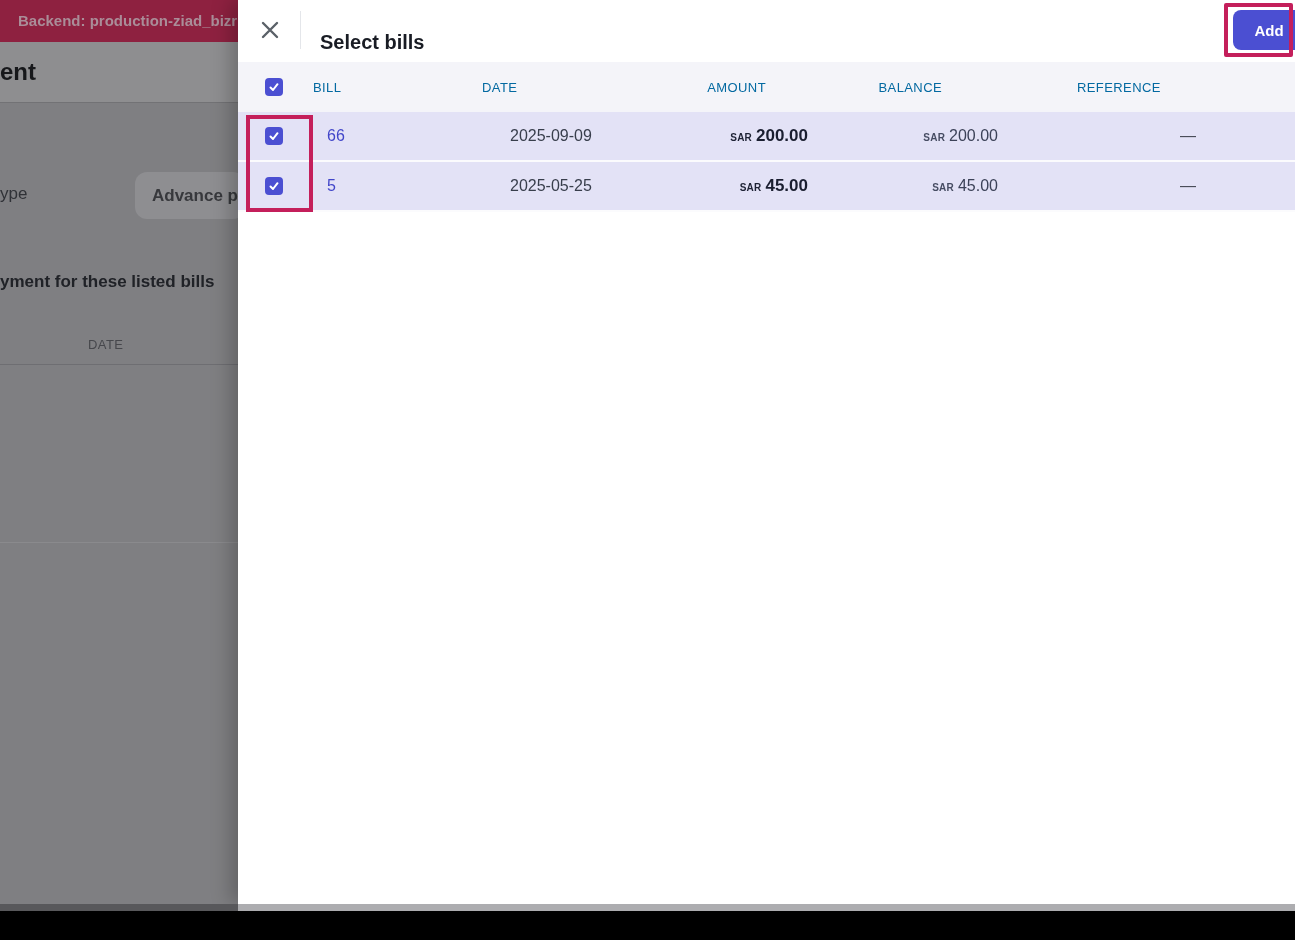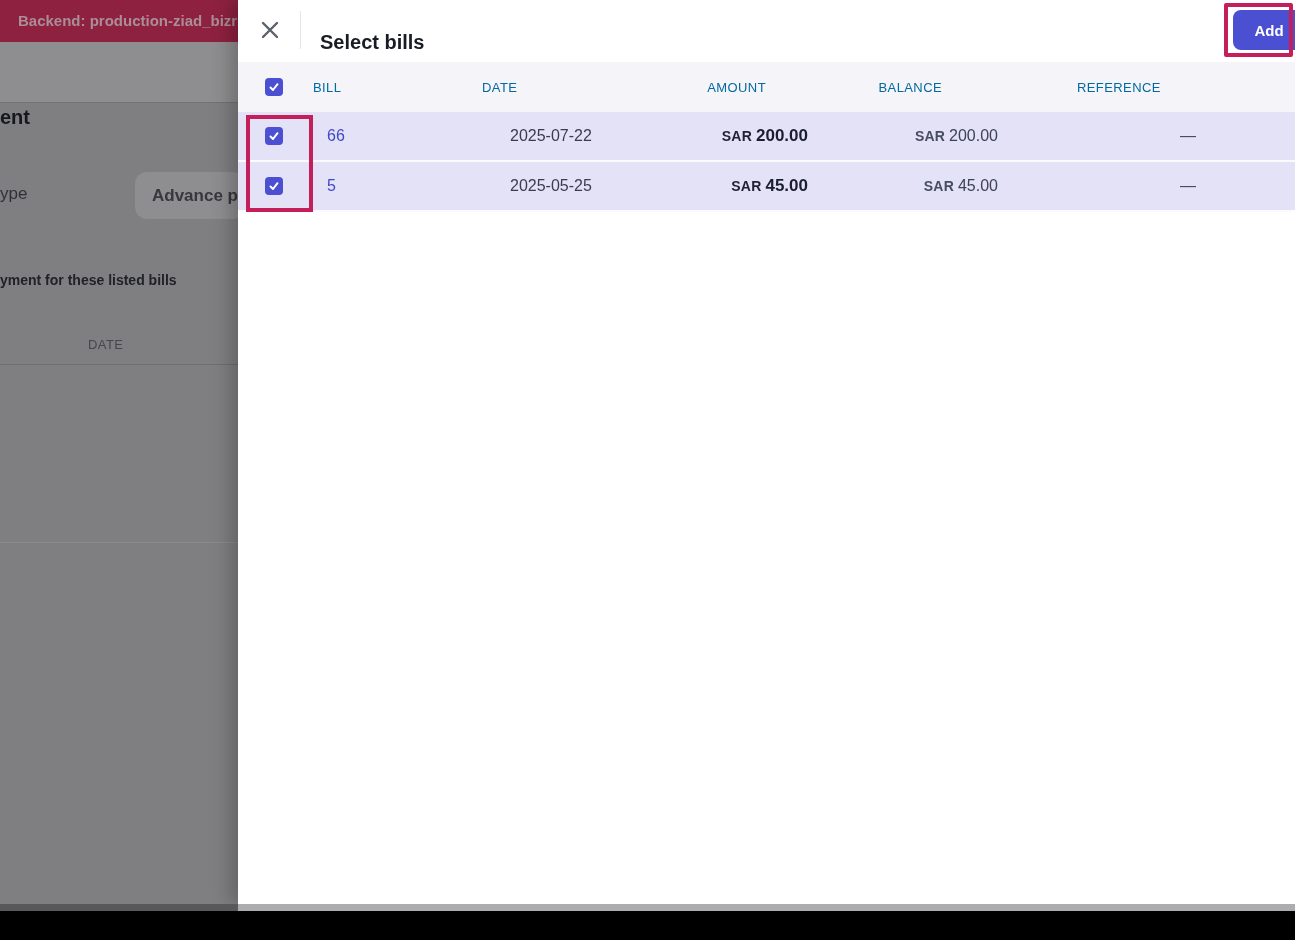--- a/index.html
+++ b/index.html
@@ -10,26 +10,26 @@
   }
 
   
   .left-page { position:absolute; left:0; top:0; width:238px; height:904px;
     background:#7f7f82; overflow:hidden; }
   .backend-bar { position:absolute; left:0; top:0; width:100%; height:42px;
     background:#8e2140; line-height:42px; padding-left:18px; white-space:nowrap;
     font-size:15px; font-weight:700; color:#aa8d98; overflow:hidden; }
   .heading-band { position:absolute; left:0; top:42px; width:100%; height:61px;
     background:#8e8e90; border-bottom:1px solid #727275; }
-  .heading-frag { position:absolute; left:0; top:16px; font-size:20px; font-weight:700; color:#17181b;margin-top:48px; }
+  .heading-frag { position:absolute; left:0; top:16px; font-size:24px; font-weight:700; color:#17181b; }
   .field-label { position:absolute; left:0; top:184px; font-size:17px; font-weight:500; color:#303237; }
   .pill { position:absolute; left:135px; top:172px; width:110px; height:47px;
     background:#8e8e91; border-radius:12px; line-height:47px; padding-left:17px;
     font-size:17px; font-weight:700; color:#37383c; white-space:nowrap; }
-  .note { position:absolute; left:0; top:272px; font-size:14px; font-weight:700; color:#202227; white-space:nowrap; }
+  .note { position:absolute; left:0; top:272px; font-size:17px; font-weight:700; color:#202227; white-space:nowrap; }
   .bg-date-header { position:absolute; left:88px; top:337px; font-size:13px; color:#46474c; letter-spacing:.4px; }
   .hline { position:absolute; left:0; width:238px; height:1px; background:#6e6e72; }
   .hline-1 { top:364px; }
   .hline-2 { top:542px; background:#8a8a8d; }
 
   
   .modal { position:absolute; left:238px; top:0; width:1057px; height:904px;
     background:#ffffff; box-shadow:-8px 0 18px rgba(0,0,0,.22); }
   .modal-header { position:relative; height:62px; display:flex; align-items:center; }
   .close-btn { position:absolute; left:18px; top:16px; width:28px; height:28px;
@@ -52,21 +52,21 @@
   .th.right { text-align:right; padding-left:0; padding-right:10px; }
   .th.ref { padding-left:125px; }
   .row { background:#e3e2f6; border-bottom:2px solid #fbfbfd; cursor:pointer;gap:14px; }
   .cell { padding-left:11px; font-size:16px; color:#383e4c; }
   .cell.right { text-align:right; padding-left:0; padding-right:10px; white-space:nowrap; }
   .cell.ref { padding-left:158px; font-size:16px; color:#464954; }
   .bill-link { color:#4246c9; }
   .c-check { padding-left:27px; }
   .checkbox { width:18px; height:18px; background:#4b4fd2; border-radius:4px;
     display:flex; align-items:center; justify-content:center; cursor:pointer; }
-  .sar { font-size:14px; font-weight:700; letter-spacing:.2px; margin-right:4px; }
+  .sar { font-size:10px; font-weight:700; letter-spacing:.2px; margin-right:4px; }
   .amount-cell .sar { color:#1e2234; }
   .amount-val { font-size:17px; font-weight:700; color:#1a1e30; }
   .balance-cell .sar { color:#474d63; font-weight:600; }
   .balance-val { font-size:16px; color:#3c4258; }
 
   
   .scroll-strip-left { position:absolute; left:0; top:904px; width:238px; height:7px; background:#58585b; }
   .scroll-strip-right { position:absolute; left:238px; top:904px; width:1057px; height:7px; background:#adadb0; }
   .black-bar { position:absolute; left:0; top:911px; width:1295px; height:29px; background:#000; }
 </style>
@@ -121,21 +121,21 @@
 
     <div class="grid-row row">
       <div class="c-check">
         <div class="checkbox">
           <svg width="12" height="12" viewBox="0 0 12 12">
             <path d="M2.5 6.5 L5 9 L9.5 3.2" stroke="#fff" stroke-width="2" fill="none" stroke-linecap="round" stroke-linejoin="round"></path>
           </svg>
         </div>
       </div>
       <div class="cell bill-link">66</div>
-      <div class="cell">2025-07-22</div>
+      <div class="cell">2025-09-09</div>
       <div class="cell right amount-cell">
         <span class="sar">SAR</span><span class="amount-val">200.00</span>
       </div>
       <div class="cell right balance-cell">
         <span class="sar">SAR</span><span class="balance-val">200.00</span>
       </div>
       <div class="cell ref">—</div>
     </div>
 
     <div class="grid-row row">

